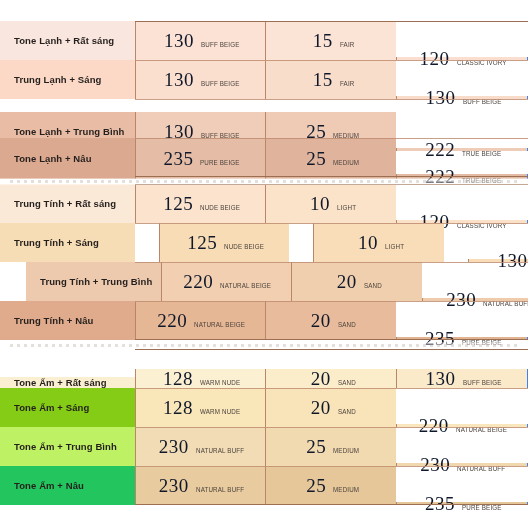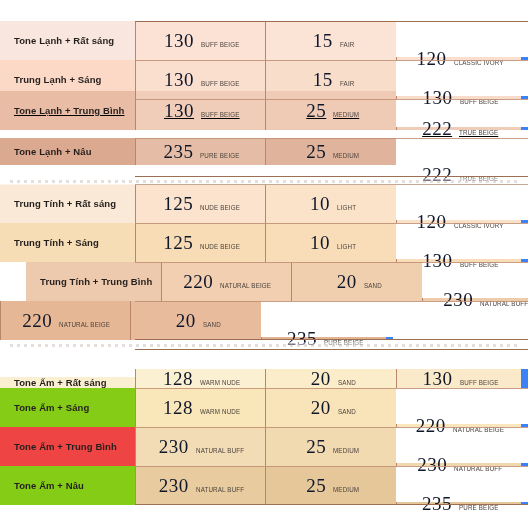--- a/index.html
+++ b/index.html
@@ -48,21 +48,21 @@
   .cell-shade {
     flex: 0 0 130px;
     border-left: 1px solid #b9866a;
     justify-content: center;
   }
   .cell-shade.col3 {
     flex: 0 0 131px;
   }
   .cell-shade.col4 {
     flex: 0 0 132px;
-    border-right: 7px solid #3b82f6;
+    border-right: 1px solid #3b82f6;
     margin-top: 36px;
   }
   .lbl-text {
     font-size: 9.5px;
     font-weight: bold;
     color: #241f1d;
     letter-spacing: 0.1px;
     white-space: nowrap;
   }
   .shade-wrap {
@@ -170,21 +170,21 @@
           </div>
         </div>
         <div class="cell cell-shade col4" style="background: rgb(248, 220, 201);">
           <div class="shade-wrap">
             <span class="shade-num">130</span>
             <span class="shade-name">BUFF BEIGE</span>
           </div>
         </div>
       </div>
       <div class="hrule" style="top: 39px;"></div>
-      <div class="row" style="top: 70px; height: 39px; text-decoration: underline;">
+      <div class="row" style="top: 91px; height: 39px;">
         <div class="cell cell-label" style="background: rgb(233, 188, 166);">
           <span class="lbl-text">Tone Lạnh + Trung Bình</span>
         </div>
         <div class="cell cell-shade" style="background: rgb(240, 205, 184);">
           <div class="shade-wrap">
             <span class="shade-num">130</span>
             <span class="shade-name">BUFF BEIGE</span>
           </div>
         </div>
         <div class="cell cell-shade col3" style="background: rgb(239, 203, 182);">
@@ -194,21 +194,21 @@
           </div>
         </div>
         <div class="cell cell-shade col4" style="background: rgb(238, 204, 184);">
           <div class="shade-wrap">
             <span class="shade-num">222</span>
             <span class="shade-name">TRUE BEIGE</span>
           </div>
         </div>
       </div>
       <div class="hrule" style="top: 78px;"></div>
-      <div class="row" style="top: 117px; height: 27px; text-align: right;">
+      <div class="row" style="top: 117px; height: 41px; text-align: right;">
         <div class="cell cell-label" style="background: rgb(219, 168, 144);">
           <span class="lbl-text">Tone Lạnh + Nâu</span>
         </div>
         <div class="cell cell-shade" style="background: rgb(229, 189, 166);">
           <div class="shade-wrap">
             <span class="shade-num">235</span>
             <span class="shade-name">PURE BEIGE</span>
           </div>
         </div>
         <div class="cell cell-shade col3" style="background: rgb(224, 180, 156);">
@@ -245,21 +245,21 @@
             <span class="shade-name">LIGHT</span>
           </div>
         </div>
         <div class="cell cell-shade col4" style="background: rgb(251, 225, 200);">
           <div class="shade-wrap">
             <span class="shade-num">120</span>
             <span class="shade-name">CLASSIC IVORY</span>
           </div>
         </div>
       </div>
-      <div class="row" style="top: 39px; height: 39px;">
+      <div class="row" style="top: 39px; height: 39px; gap: 24px;">
         <div class="cell cell-label" style="background: rgb(247, 221, 182);">
           <span class="lbl-text">Trung Tính + Sáng</span>
         </div>
         <div class="cell cell-shade" style="background: rgb(248, 220, 181);">
           <div class="shade-wrap">
             <span class="shade-num">125</span>
             <span class="shade-name">NUDE BEIGE</span>
           </div>
         </div>
         <div class="cell cell-shade col3" style="background: rgb(249, 221, 184);">
@@ -294,20 +294,23 @@
         </div>
         <div class="cell cell-shade col4" style="background: rgb(238, 204, 171);">
           <div class="shade-wrap">
             <span class="shade-num">230</span>
             <span class="shade-name">NATURAL BUFF</span>
           </div>
         </div>
       </div>
       <div class="hrule" style="top: 78px;"></div>
       <div class="row" style="top: 117px; height: 39px;">
+        <div class="cell cell-label" style="background: rgb(224, 171, 140);">
+          <span class="lbl-text">Trung Tính + Nâu</span>
+        </div>
         <div class="cell cell-shade" style="background: rgb(230, 183, 149);">
           <div class="shade-wrap">
             <span class="shade-num">220</span>
             <span class="shade-name">NATURAL BEIGE</span>
           </div>
         </div>
         <div class="cell cell-shade col3" style="background: rgb(231, 187, 155);">
           <div class="shade-wrap">
             <span class="shade-num">20</span>
             <span class="shade-name">SAND</span>
@@ -366,21 +369,21 @@
         </div>
         <div class="cell cell-shade col4" style="background: rgb(249, 230, 189);">
           <div class="shade-wrap">
             <span class="shade-num">220</span>
             <span class="shade-name">NATURAL BEIGE</span>
           </div>
         </div>
       </div>
       <div class="hrule" style="top: 39px;"></div>
       <div class="row" style="top: 78px; height: 39px;">
-        <div class="cell cell-label" style="background: #ef4444;">
+        <div class="cell cell-label" style="background: #bef264;">
           <span class="lbl-text">Tone Ấm + Trung Bình</span>
         </div>
         <div class="cell cell-shade" style="background: rgb(242, 220, 181);">
           <div class="shade-wrap">
             <span class="shade-num">230</span>
             <span class="shade-name">NATURAL BUFF</span>
           </div>
         </div>
         <div class="cell cell-shade col3" style="background: rgb(241, 217, 176);">
           <div class="shade-wrap">
@@ -390,21 +393,21 @@
         </div>
         <div class="cell cell-shade col4" style="background: rgb(240, 215, 173);">
           <div class="shade-wrap">
             <span class="shade-num">230</span>
             <span class="shade-name">NATURAL BUFF</span>
           </div>
         </div>
       </div>
       <div class="hrule" style="top: 78px;"></div>
       <div class="row" style="top: 117px; height: 39px;">
-        <div class="cell cell-label" style="background: #84cc16;">
+        <div class="cell cell-label" style="background: #22c55e;">
           <span class="lbl-text">Tone Ấm + Nâu</span>
         </div>
         <div class="cell cell-shade" style="background: rgb(232, 203, 158);">
           <div class="shade-wrap">
             <span class="shade-num">230</span>
             <span class="shade-name">NATURAL BUFF</span>
           </div>
         </div>
         <div class="cell cell-shade col3" style="background: rgb(230, 199, 154);">
           <div class="shade-wrap">

